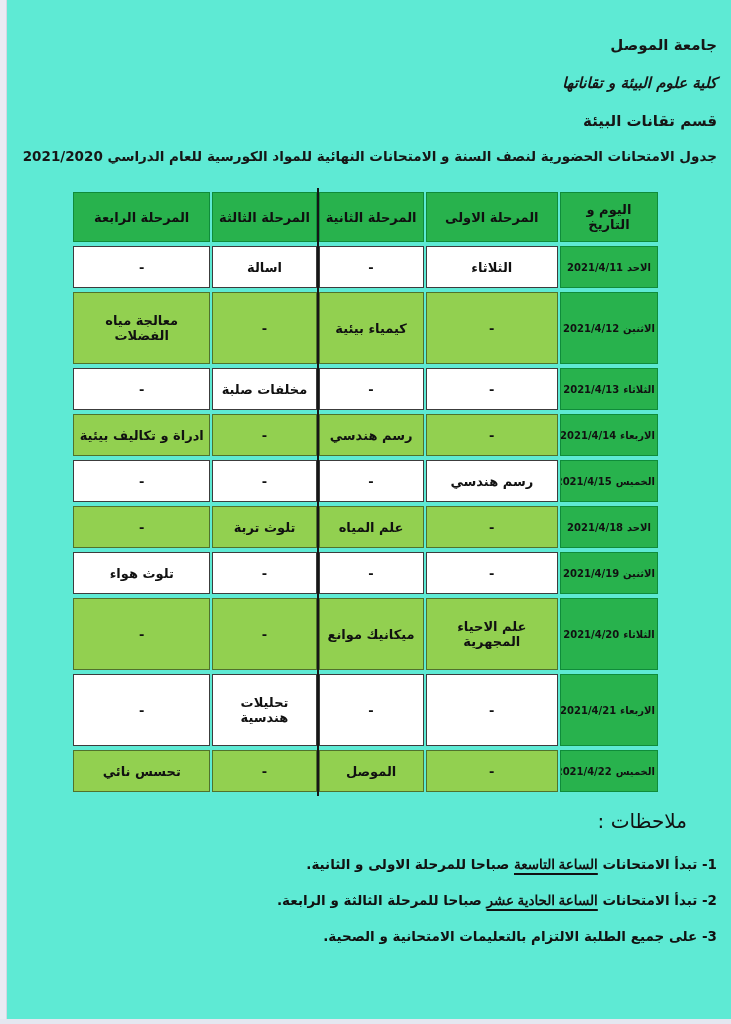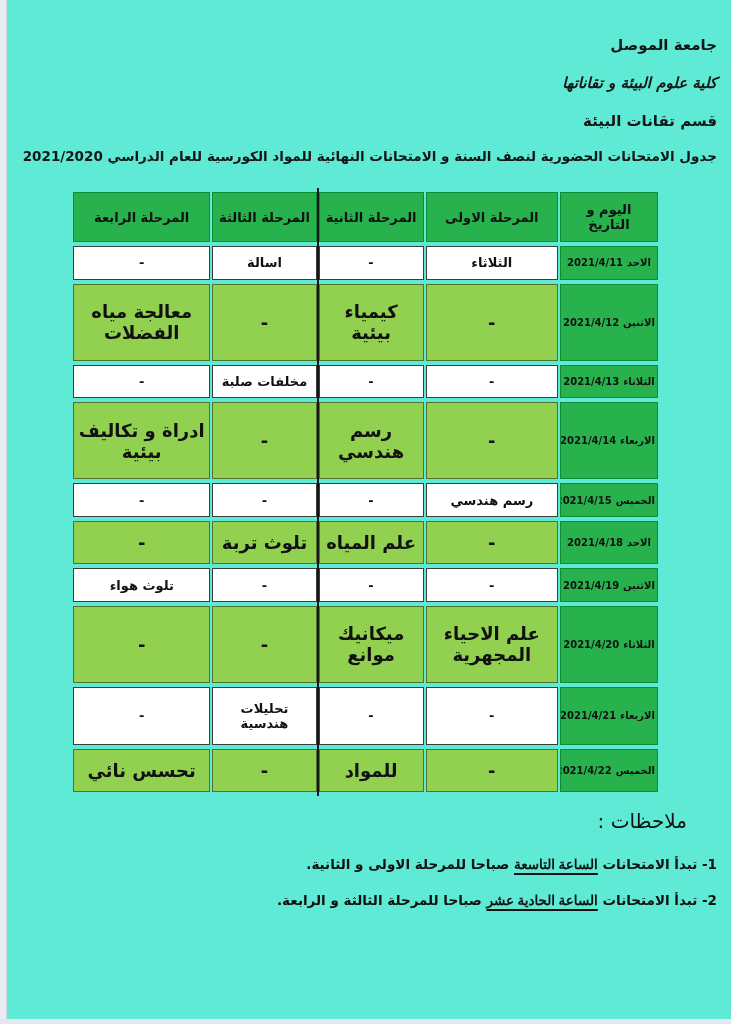--- a/index.html
+++ b/index.html
@@ -79,21 +79,21 @@
     color: #101010;
   }
   td.cell-white {
     background: #ffffff;
     border: 1px solid #3c3c3c;
     font-size: 13px;
   }
   td.cell-green {
     background: #92d050;
     border: 1px solid rgba(0,0,0,0.45);
-    font-size: 18px;
+    font-size: 13px;
     margin-left: 7px;
   }
   td.cell-date {
     background: #28b24d;
     border: 1px solid #0f8c3a;
     font-size: 10px;
     padding: 2px 2px;
   }
   td.cell-date .day { margin-left: 4px; }
   td.cell-date .dnum { letter-spacing: 0.2px; }
@@ -220,28 +220,29 @@
         <tr>
           <td class="cell-date"><span class="day">الاربعاء</span><span class="dnum">2021/4/21</span></td>
           <td class="cell-white">-</td>
           <td class="cell-white">-</td>
           <td class="cell-white">تحليلات هندسية</td>
           <td class="cell-white">-</td>
         </tr>
         <tr>
           <td class="cell-date"><span class="day">الخميس</span><span class="dnum">2021/4/22</span></td>
           <td class="cell-green">-</td>
-          <td class="cell-green">للمواد</td>
+          <td class="cell-green">الموصل</td>
           <td class="cell-green">-</td>
           <td class="cell-green">تحسس نائي</td>
         </tr>
       </tbody>
     </table>
     <div class="vline"></div>
   </div>
 
   <div class="notes-heading">ملاحظات :</div>
 
   <div class="note note-1"><span>1-</span><span> تبدأ الامتحانات </span><span class="u">الساعة التاسعة</span><span> صباحا للمرحلة الاولى و الثانية.</span></div>
 
   <div class="note note-2"><span>2-</span><span> تبدأ الامتحانات </span><span class="u">الساعة الحادية عشر</span><span> صباحا  للمرحلة الثالثة و الرابعة.</span></div>
 
+  <div class="note note-3"><span>3-</span><span> على جميع الطلبة الالتزام بالتعليمات الامتحانية و الصحية.</span></div>
 </div>
 
 </body></html>

